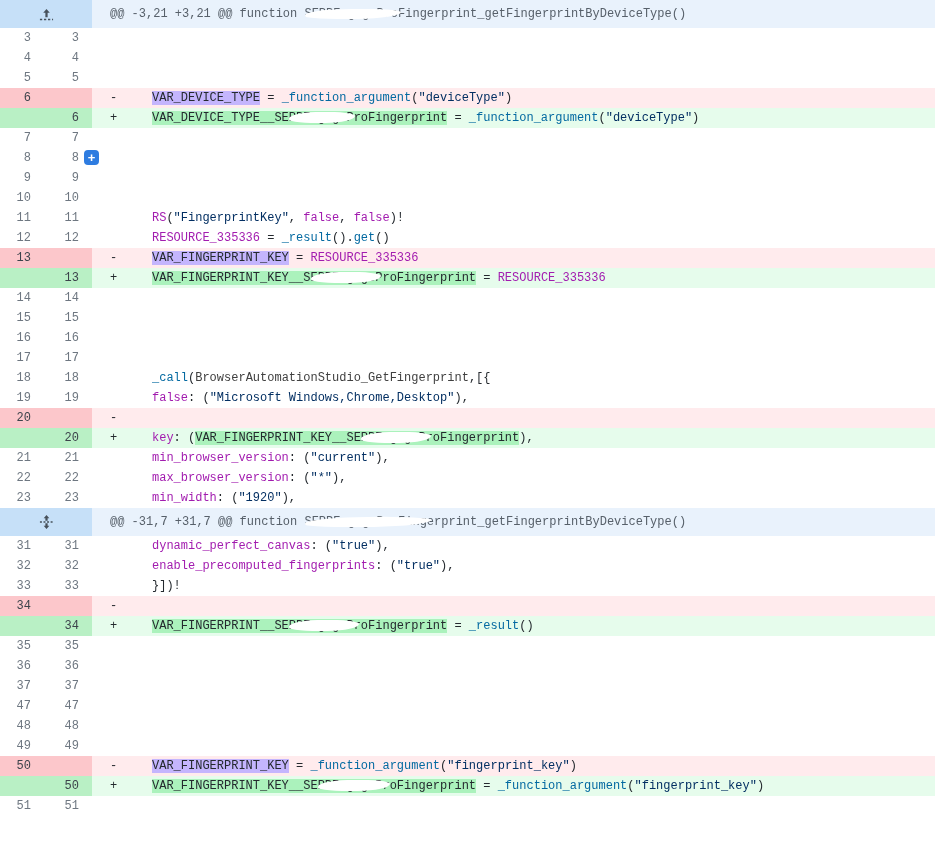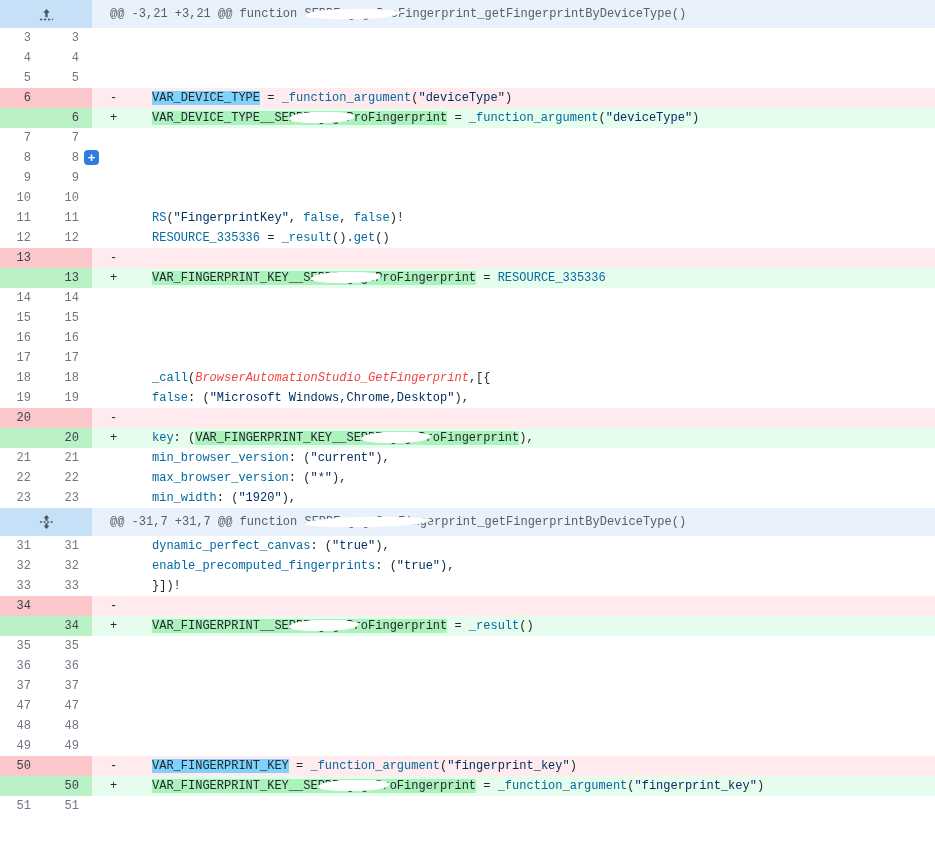--- a/index.html
+++ b/index.html
@@ -18,26 +18,26 @@
   .num.n1{padding-right:15px;}
   .num.n2{padding-right:13px;}
   .row.del{background:#ffebed;}
   .row.del .num{background:#fcc7cb;color:#3c434b;}
   .row.add{background:#e6fcec;}
   .row.add .num{background:#b9f0c5;color:#3c434b;}
   .code{flex:1;position:relative;overflow:hidden;}
   .marker{position:absolute;left:18px;color:#24292e;}
   .content{position:absolute;left:60px;top:0;white-space:pre;}
   .tk-d{color:#24292e;}
-  .tk-b{color:#0369a1;margin-top:20px;}
+  .tk-b{color:#a21caf;margin-top:20px;}
   .tk-s{color:#032f62;}
   .tk-p{color:#0369a1;}
-  .tk-r{color:#ef4444;font-style:italic;}
+  .tk-r{color:#404040;}
   .tk-hl{color:#24292e;}
-  .row.del .tk-hl{background:#7dd3fc;}
+  .row.del .tk-hl{background:#c4b5fd;}
   .row.add .tk-hl{background:#abf2bc;}
   .smudge{position:absolute;background:#ffffff;border-radius:45% 55% 50% 60% / 60% 45% 65% 40%;transform:rotate(-1deg);}
   .plus-btn{
     position:absolute;left:84px;top:2px;width:15px;height:15px;background:#2e7ce0;
     border-radius:4px;color:#ffffff;display:flex;align-items:center;justify-content:center;
     font-size:13px;font-weight:bold;line-height:1;cursor:pointer;z-index:3;
     font-family:"Liberation Sans","DejaVu Sans",sans-serif;
   }
 </style>
 </head>
@@ -137,20 +137,21 @@
       <div class="num n2">12</div>
       <div class="code">
         <span class="content"><span class="tk-b">RESOURCE_335336</span><span class="tk-d"> = </span><span class="tk-p">_result</span><span class="tk-d">().</span><span class="tk-p">get</span><span class="tk-d">()</span></span>
       </div>
     </div>
     <div class="row del">
       <div class="num n1">13</div>
       <div class="num n2"></div>
       <div class="code">
         <span class="marker">-</span>
+        <span class="content"><span class="tk-hl">VAR_FINGERPRINT_KEY</span><span class="tk-d"> = </span><span class="tk-b">RESOURCE_335336</span></span>
       </div>
     </div>
     <div class="row add">
       <div class="num n1"></div>
       <div class="num n2">13</div>
       <div class="code">
         <span class="marker">+</span>
         <span class="content"><span class="tk-hl">VAR_FINGERPRINT_KEY__SERPEngageProFingerprint</span><span class="tk-d"> = </span><span class="tk-b">RESOURCE_335336</span></span>
         <div class="smudge" style="left: 219px; top: 4px; width: 70px; height: 11px;"></div>
       </div>

